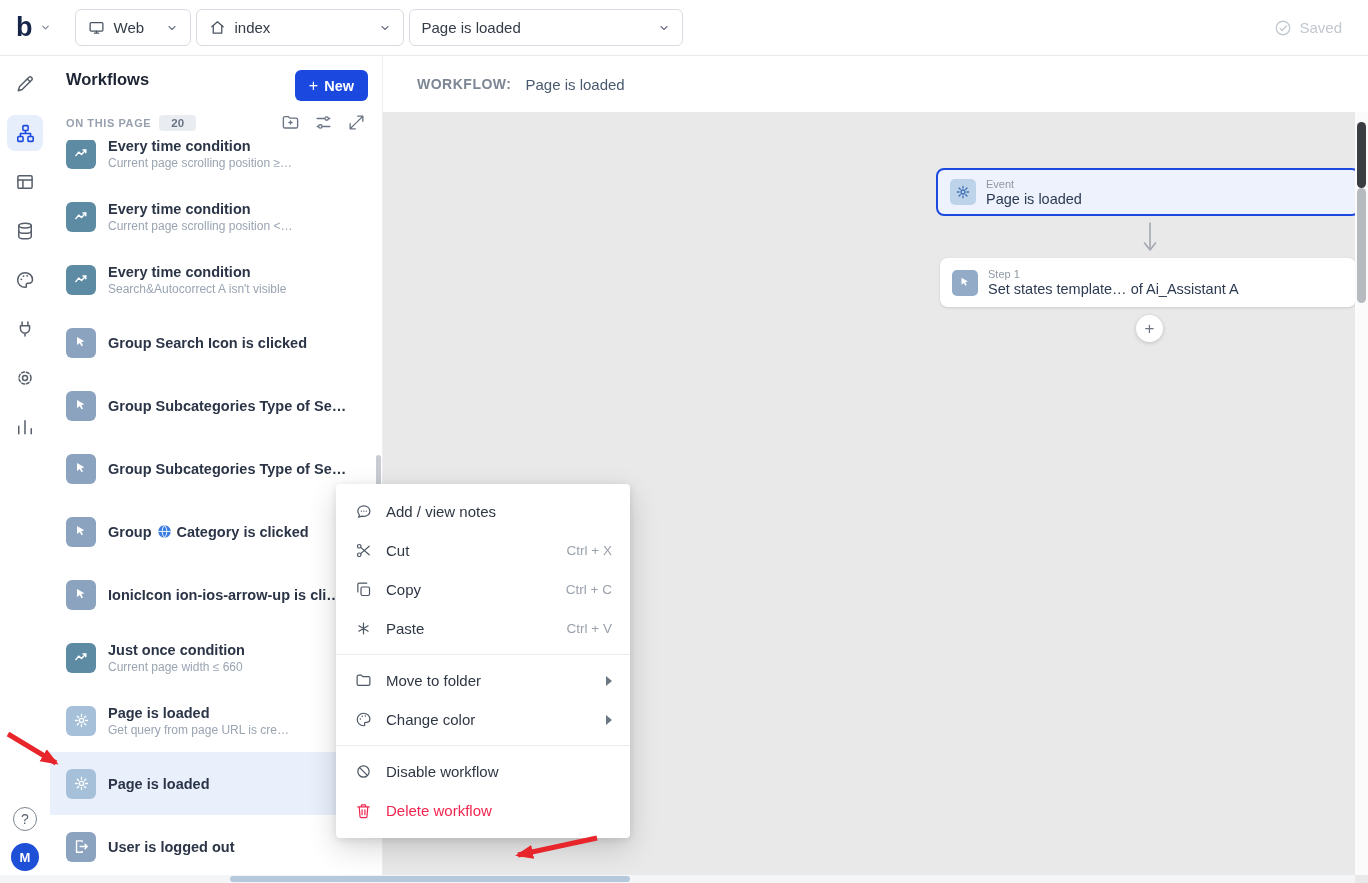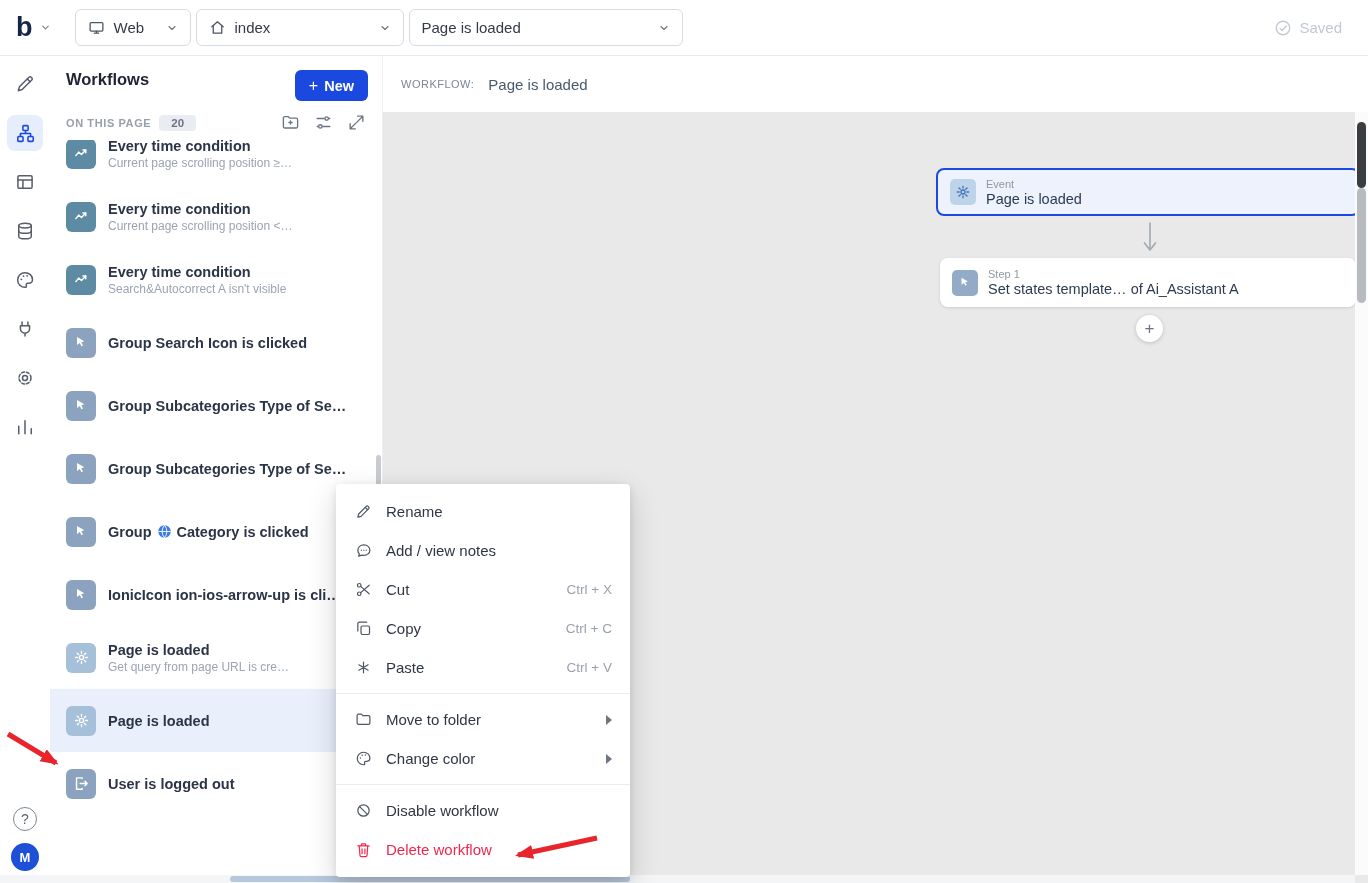--- a/index.html
+++ b/index.html
@@ -67,21 +67,21 @@
   .wf-text { display:flex; flex-direction:column; gap:2px; min-width:0; }
   .wf-title { font-size:14.5px; font-weight:600; color:#2b3547; white-space:nowrap; overflow:hidden; }
   .wf-title.with-globe { display:flex; align-items:center; gap:5px; }
   .wf-sub { font-size:12px; color:#9aa4b2; white-space:nowrap; overflow:hidden; }
 
   .sb-scroll { position:absolute; left:376px; top:455px; width:5px; height:95px; background:#c8cbd1; border-radius:3px; z-index:4; }
 
   
   .canvas { position:absolute; left:383px; top:56px; right:0; bottom:0; background:#fff; }
   .canvas-head { height:56px; display:flex; align-items:center; gap:14px; padding-left:18px; background:#fff; }
-  .wf-label { font-size:11px; font-weight:400; letter-spacing:.5px; color:#7c8694; }
+  .wf-label { font-size:14px; font-weight:700; letter-spacing:.5px; color:#7c8694;margin-left:16px; }
   .wf-name { font-size:15px; color:#4a5a6e; }
   .canvas-body { position:absolute; left:0; top:56px; right:0; bottom:0; background:var(--canvas-bg); }
 
   .node { position:absolute; display:flex; align-items:center; gap:10px; padding-left:12px; border-radius:8px; cursor:pointer; }
   .event-node { left:553px; top:56px; width:424px; height:48px; background:#edf2fc; border:2px solid var(--accent); }
   .step-node { left:557px; top:146px; width:416px; height:49px; background:#fff; box-shadow:0 1px 3px rgba(0,0,0,.12); }
   .node-tile { width:26px; height:26px; border-radius:5px; display:flex; align-items:center; justify-content:center; flex:0 0 26px; }
   .event-tile { background:#bdd3ea; color:#3f6eb5; }
   .step-tile { background:#93abc6; color:#fff; }
   .node-text { display:flex; flex-direction:column; gap:1px; min-width:0; }
@@ -383,20 +383,32 @@
         <span class="tile slate">
             <svg width="16" height="16" viewBox="0 0 24 24">
               <path d="M6 3l11 6.5-4.6 1.3 2.6 4.8-2.3 1.2-2.6-4.8L6 15z" fill="currentColor"></path>
             </svg>
           </span>
         <span class="wf-text">
             <span class="wf-title">IonicIcon ion-ios-arrow-up is cli…</span>
           </span>
       </div>
 
+      <div class="wf-item">
+        <span class="tile teal">
+            <svg width="17" height="17" viewBox="0 0 24 24" fill="none" stroke="currentColor" stroke-width="2" stroke-linecap="round" stroke-linejoin="round">
+              <path d="M4 15l4-5 4 3.5L18 7"></path>
+              <path d="M14 7h4v4"></path>
+            </svg>
+          </span>
+        <span class="wf-text">
+            <span class="wf-title">Just once condition</span>
+            <span class="wf-sub">Current page width ≤ 660</span>
+          </span>
+      </div>
 
       <div class="wf-item">
         <span class="tile blue">
             <svg width="17" height="17" viewBox="0 0 24 24" fill="none" stroke="currentColor" stroke-width="1.9" stroke-linecap="round">
               <circle cx="12" cy="12" r="3"></circle>
               <path d="M12 3.5v2.6M12 17.9v2.6M3.5 12h2.6M17.9 12h2.6M6 6l1.9 1.9M16.1 16.1L18 18M18 6l-1.9 1.9M7.9 16.1L6 18"></path>
             </svg>
           </span>
         <span class="wf-text">
             <span class="wf-title">Page is loaded</span>
@@ -468,29 +480,20 @@
           <span class="node-title">Set states template… of Ai_Assistant A</span>
         </span>
       </div>
 
       <div class="add-step">+</div>
 
     </div>
   </main>
 
   <div class="ctx">
-    <div class="ctx-item">
-      <span class="ci">
-          <svg width="17" height="17" viewBox="0 0 24 24" fill="none" stroke="currentColor" stroke-width="1.7" stroke-linecap="round" stroke-linejoin="round">
-            <path d="M4 20l1.2-4.5L16 4.7a1.8 1.8 0 0 1 2.6 0l.7.7a1.8 1.8 0 0 1 0 2.6L8.5 18.8 4 20z"></path>
-            <path d="M14.5 6.2l3.3 3.3"></path>
-          </svg>
-        </span>
-      <span class="cl">Rename</span>
-    </div>
     <div class="ctx-item">
       <span class="ci">
           <svg width="17" height="17" viewBox="0 0 24 24" fill="none" stroke="currentColor" stroke-width="1.7" stroke-linecap="round" stroke-linejoin="round">
             <path d="M21 11.5c0 4.1-3.8 7.5-8.5 7.5-.9 0-1.8-.1-2.6-.4L5 20l1.2-3.2A7.2 7.2 0 0 1 4 11.5C4 7.4 7.8 4 12.5 4S21 7.4 21 11.5z"></path>
             <circle cx="9" cy="11.5" r=".9" fill="currentColor" stroke="none"></circle>
             <circle cx="12.5" cy="11.5" r=".9" fill="currentColor" stroke="none"></circle>
             <circle cx="16" cy="11.5" r=".9" fill="currentColor" stroke="none"></circle>
           </svg>
         </span>
       <span class="cl">Add / view notes</span>

